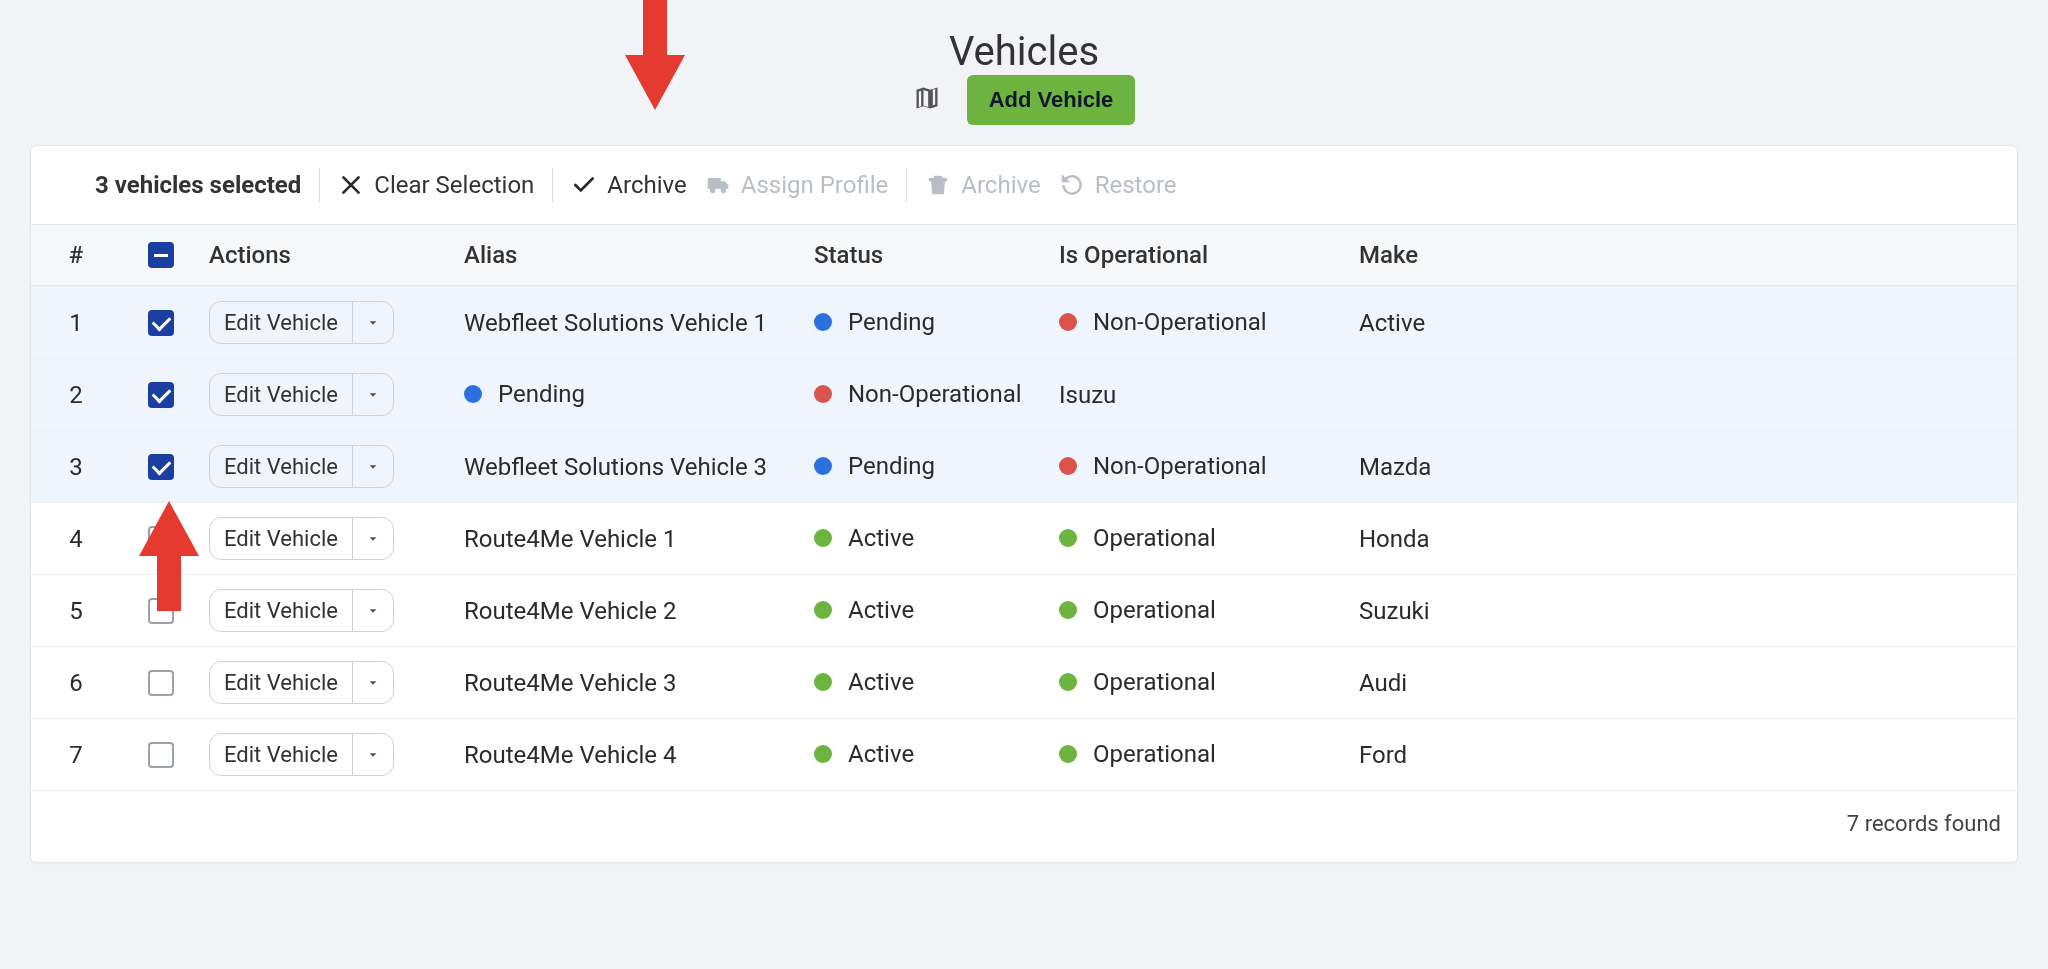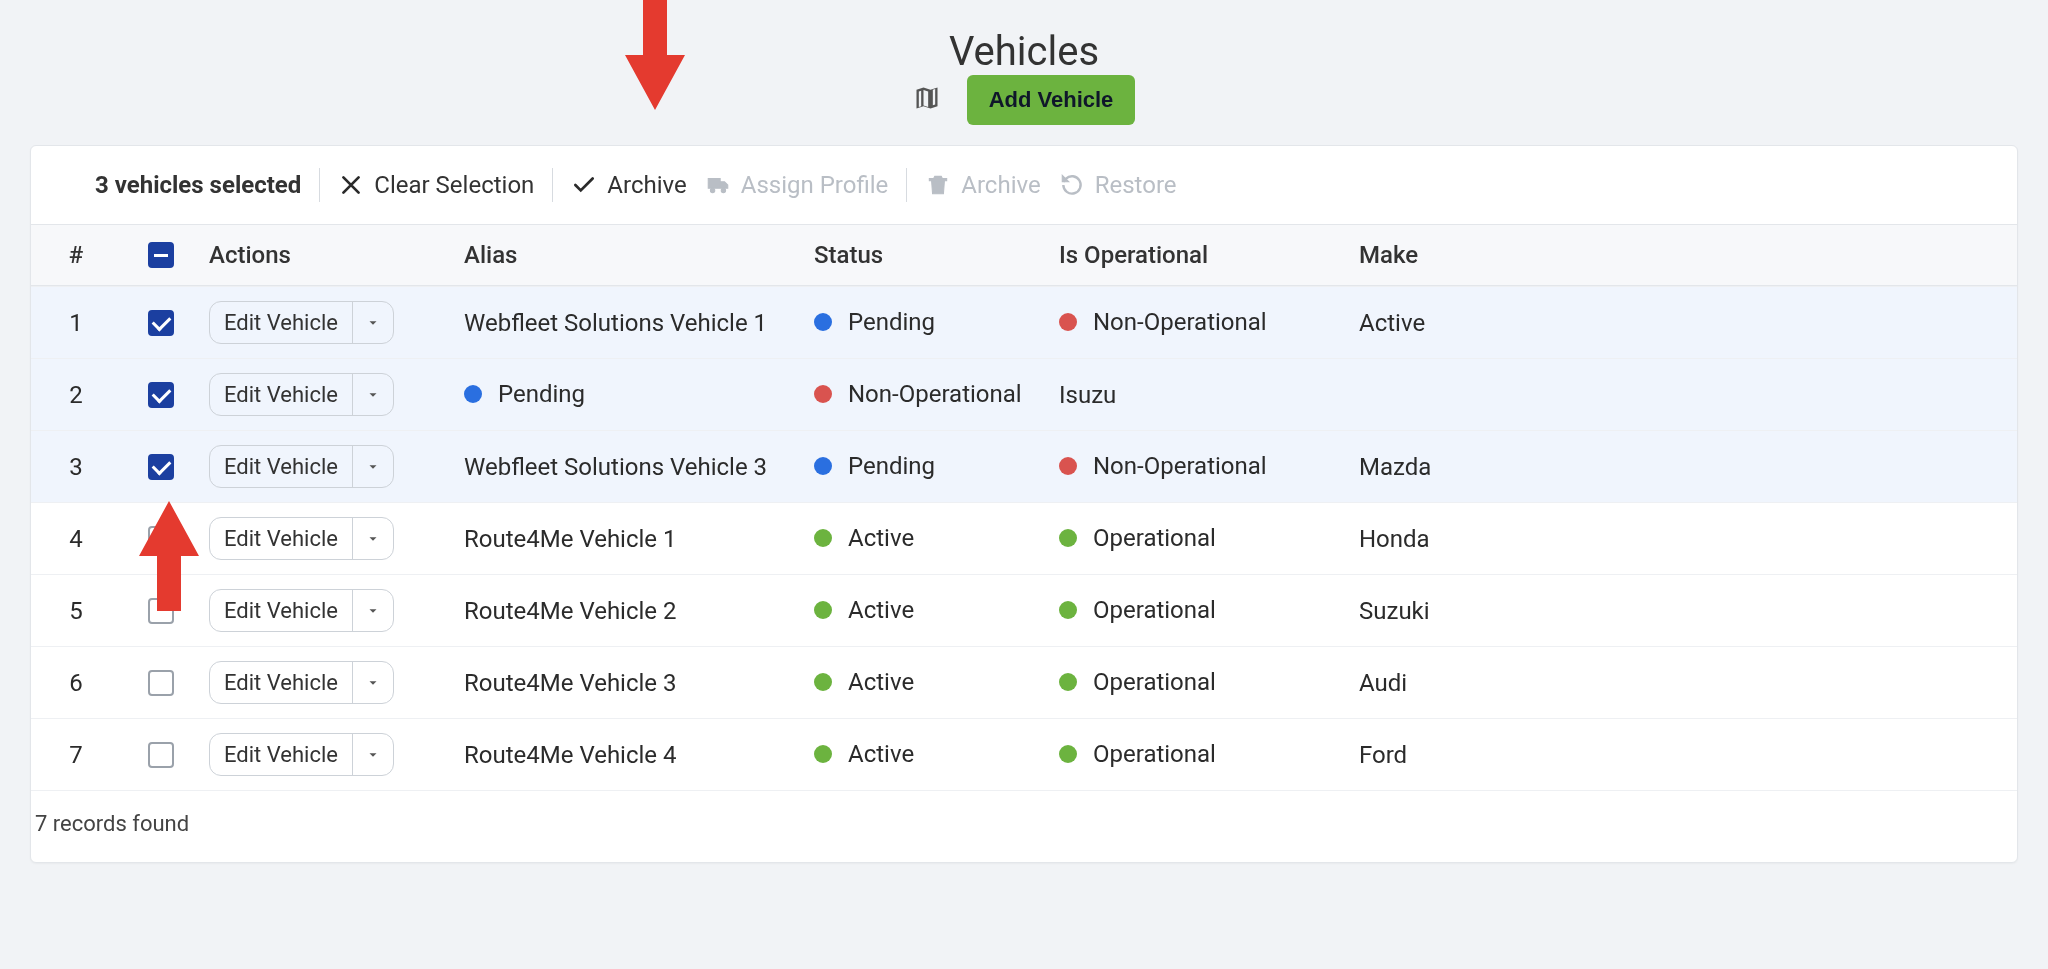--- a/index.html
+++ b/index.html
@@ -161,22 +161,22 @@
   .dot {
     width: 18px; height: 18px; border-radius: 50%;
     display: inline-block;
     flex: 0 0 18px;
   }
   .dot[data-color="green"]  { background: #6cb33f; }
   .dot[data-color="blue"]   { background: #2a6fe0; }
   .dot[data-color="red"]    { background: #d9534f; }
 
   .footer {
-    text-align: left;
-    padding: 20px 4px 26px;
+    text-align: right;
+    padding: 20px 16px 26px;
     font-size: 22px;
     color: #444;
     border-top: 1px solid #eef0f3;
   }
 
   
   .arrow {
     position: absolute;
     pointer-events: none;
   }

